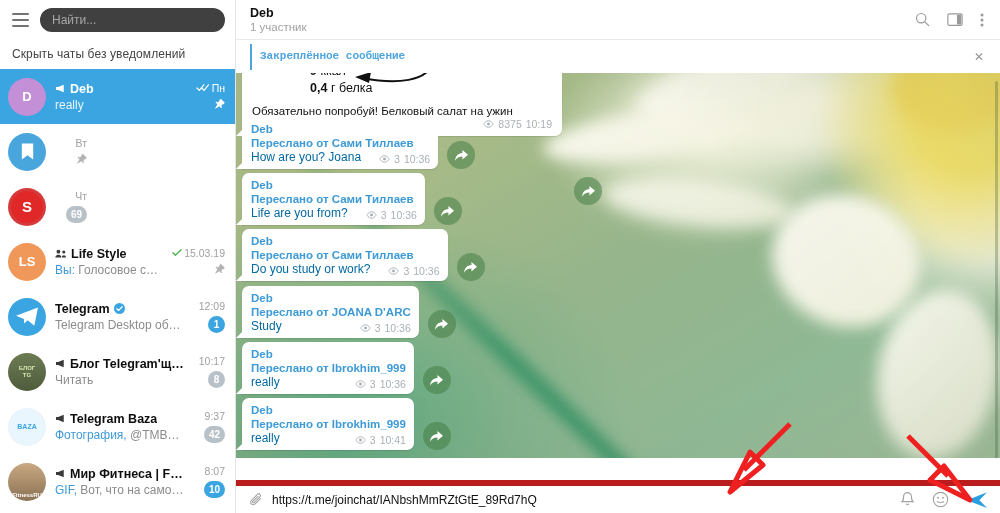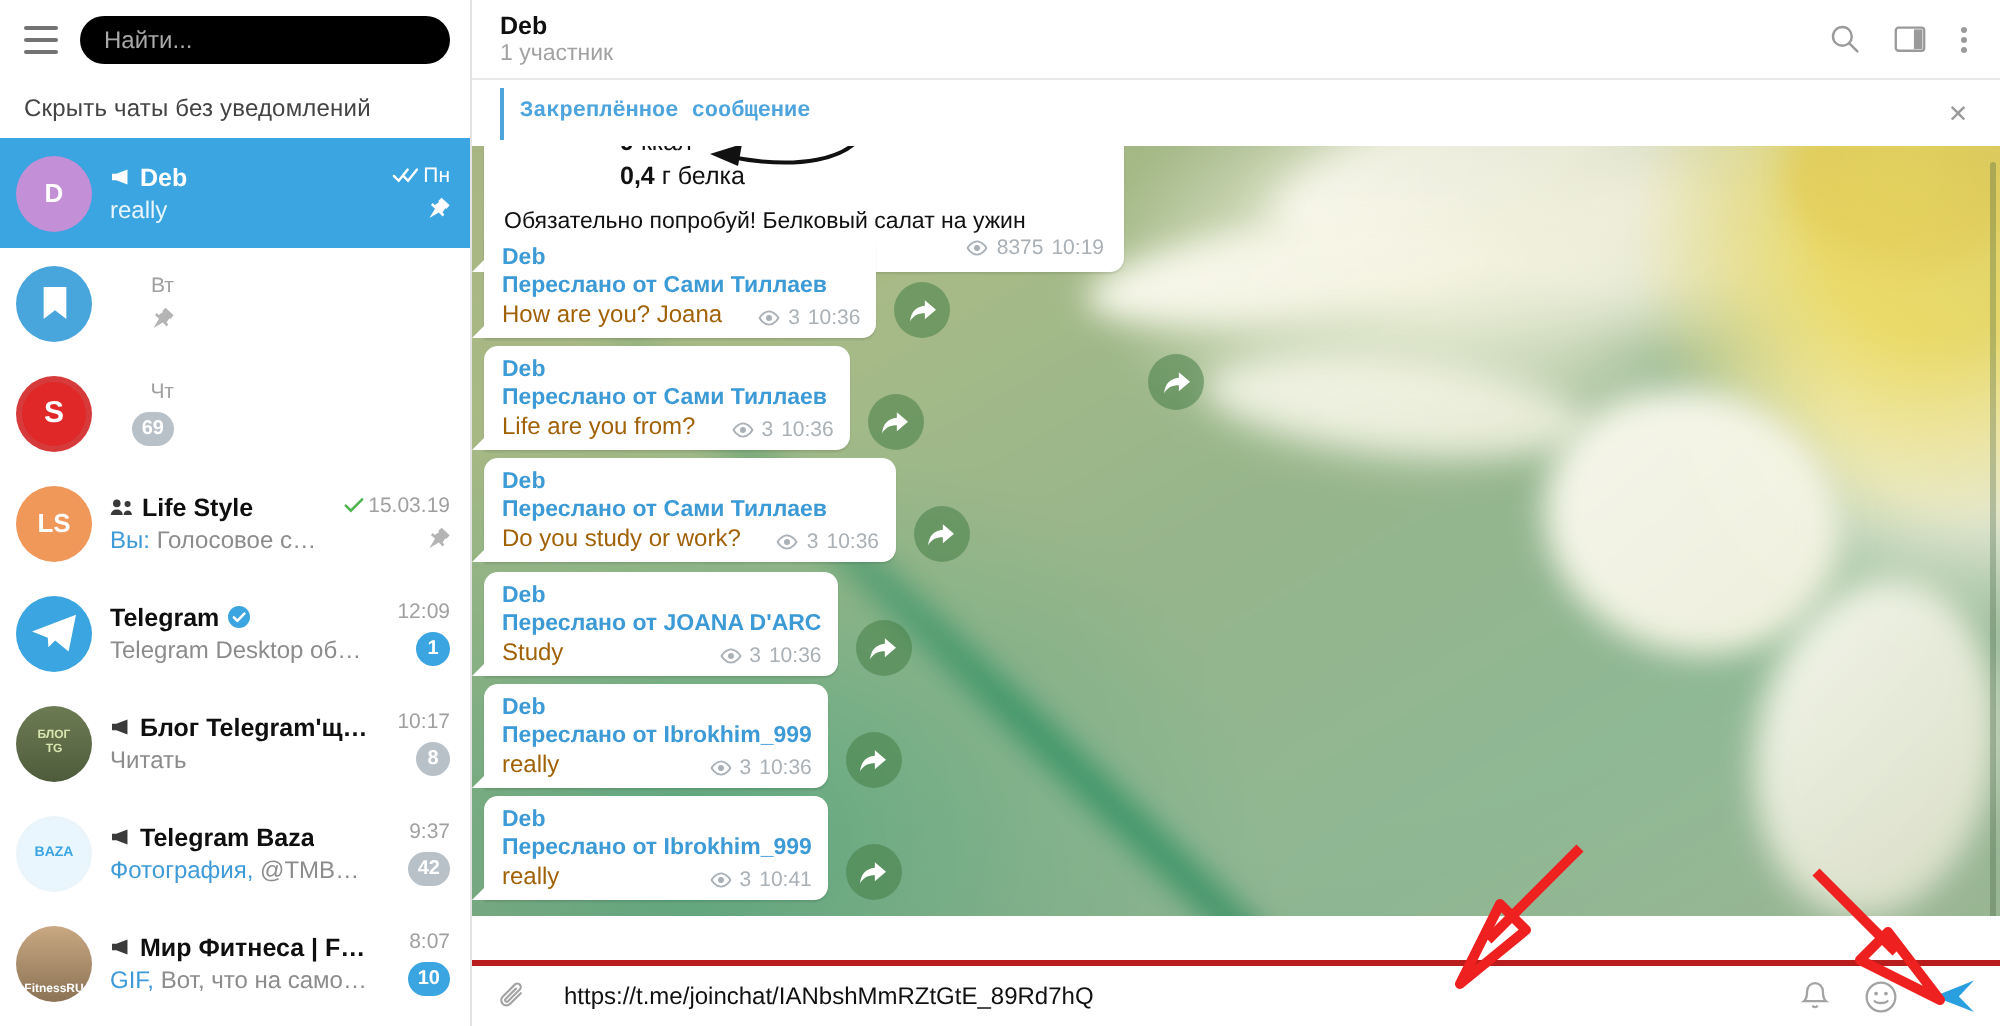--- a/index.html
+++ b/index.html
@@ -17,21 +17,21 @@
     display: flex; flex-direction: column; position: relative;
   }
   .side-top {
     height: 40px; display: flex; align-items: center;
     padding: 0 10px 0 8px; gap: 8px;
   }
   .burger { width: 24px; height: 24px; display:flex; flex-direction:column;
      justify-content:center; align-items:center; gap:4px; cursor:pointer; }
   .burger i { display:block; width:17px; height:2px; background:#737373; border-radius:1px; }
   .search-box {
-    flex: 1; height: 24px; background: #000000; border-radius: 13px;
+    flex: 1; height: 24px; background: #404040; border-radius: 13px;
     display: flex; align-items: center; padding: 0 12px;
   }
   .search-box span { font-size: 12px; color: #a8a8a8; }
 
   .hide-chats {
     padding: 7px 12px 8px 12px; font-size: 12px; color: #444;
     font-weight: 400; letter-spacing: .1px;
   }
 
   .chat-list { flex: 1; overflow: hidden; }
@@ -133,21 +133,21 @@
     position: relative; max-width: 330px;
   }
   .bubble:after {
     content:""; position:absolute; left:-6px; bottom:0;
     border-style: solid; border-width: 0 0 7px 7px;
     border-color: transparent transparent #ffffff transparent;
   }
   .b-sender { font-size: 11.5px; font-weight: 700; color: #3c9ad6; line-height: 14px; }
   .b-fwd { font-size: 11.5px; font-weight: 700; color: #3c9ad6; line-height: 14px; }
   .b-text {
-    font-size: 12px; color: #a16207; line-height: 15px; display: inline;
+    font-size: 12px; color: #0369a1; line-height: 15px; display: inline;
   }
   .b-line { display: flex; align-items: flex-end; gap: 10px; }
   .b-meta { display: flex; align-items: center; gap: 4px; margin-left: auto;
       padding-left: 8px; padding-bottom: 0px; }
   .b-views { font-size: 10.5px; color: #a9b0b6; }
   .b-time { font-size: 10.5px; color: #a9b0b6; }
   .fwd-btn {
     width: 28px; height: 28px; border-radius: 50%;
     background: rgba(70,125,70,.55); display: flex; align-items: center;
     justify-content: center; flex: 0 0 28px; cursor: pointer;
@@ -168,22 +168,22 @@
   .nutri b { font-weight: 700; }
   .nutri-cap { font-size: 11.5px; color: #111; margin-top: 7px; line-height: 14px; }
   .curve-arrow { position: absolute; left: 105px; top: 2px; }
 
   
   .vscroll { position: absolute; right: 2px; top: 8px; width: 3px; height: 390px;
       background: rgba(60,90,60,.30); border-radius: 2px; }
 
   
   .composer {
-    height: 33px; background: #fff; border-top: 3px solid #b91c1c;
-    display: flex; align-items: center; padding: 0 12px 0 10px; gap: 10px; z-index: 6; margin-top: 22px;
+    height: 33px; background: #fff; border-top: 6px solid #b91c1c;
+    display: flex; align-items: center; padding: 0 12px 0 10px; z-index: 6; margin-top: 22px;
   }
   .clip { width: 20px; display:flex; align-items:center; justify-content:center; cursor:pointer; }
   .composer-input { flex: 1; font-size: 12px; color: #111; padding-left: 6px;
       white-space: nowrap; overflow: hidden; }
   .comp-icons { display: flex; align-items: center; gap: 17px; }
   .comp-icons .ic { cursor: pointer; display: flex; }
 
   
   .red-arrow { position: absolute; pointer-events: none; z-index: 20; }
 </style>

